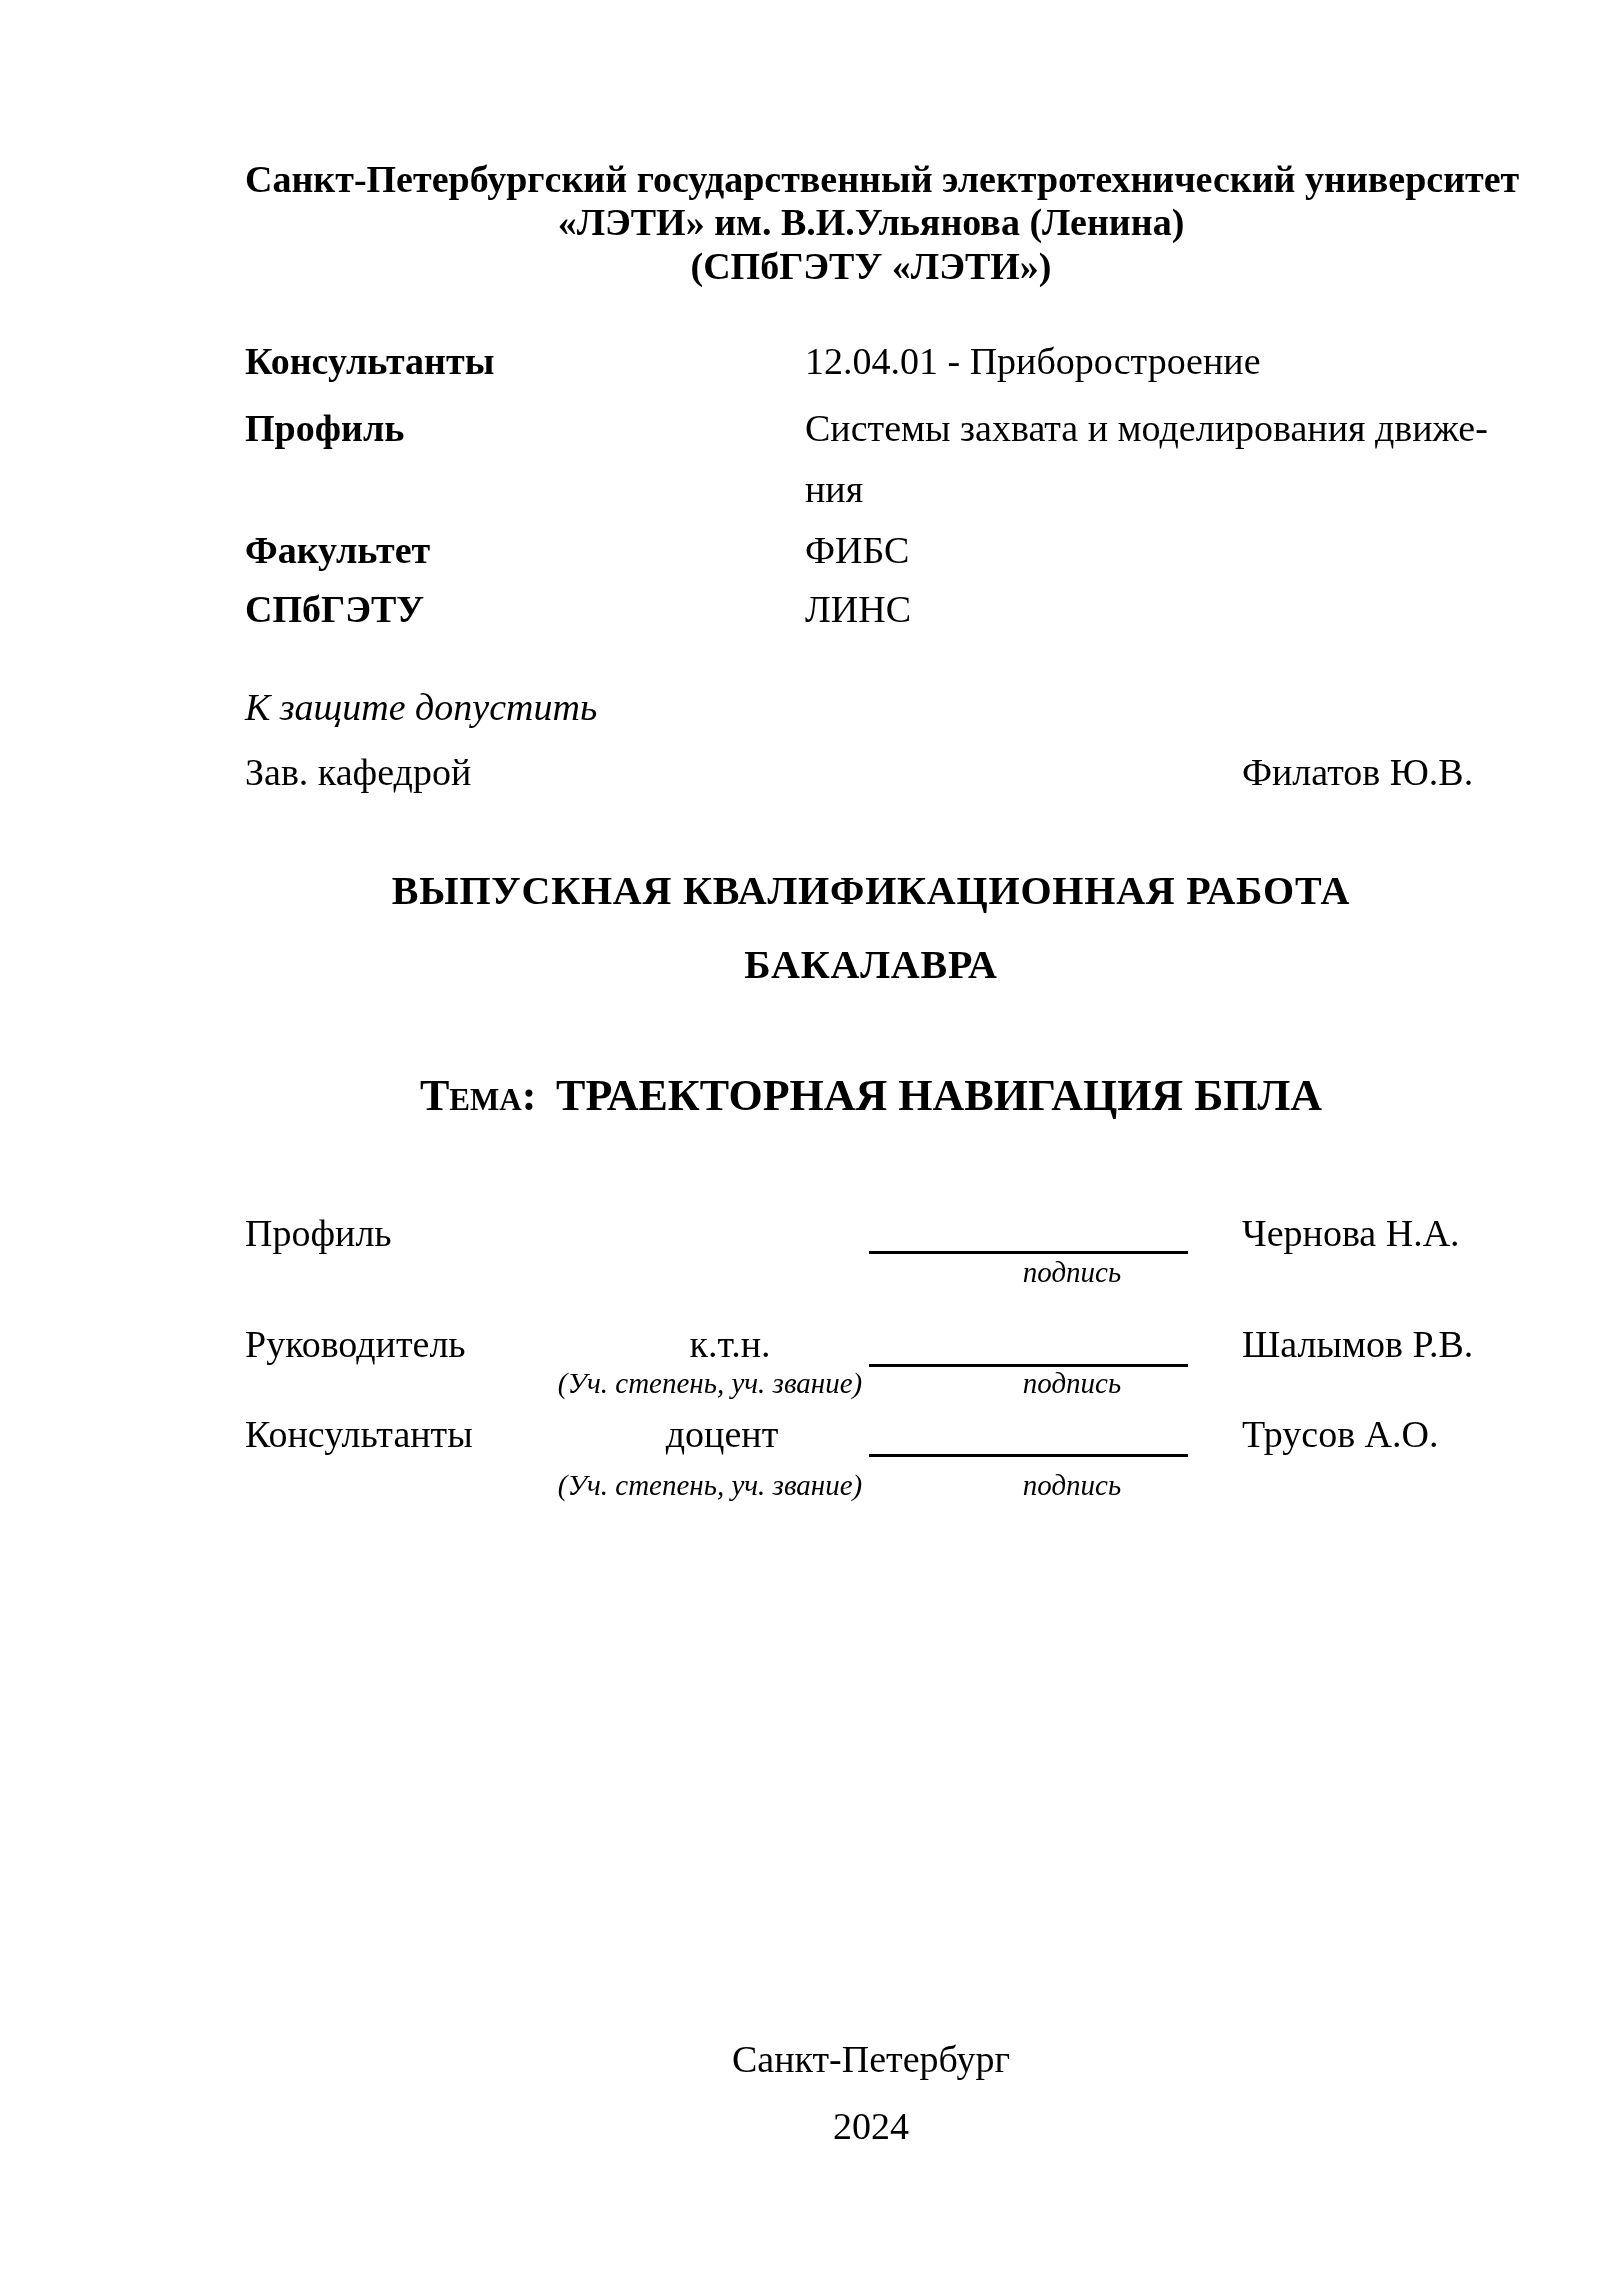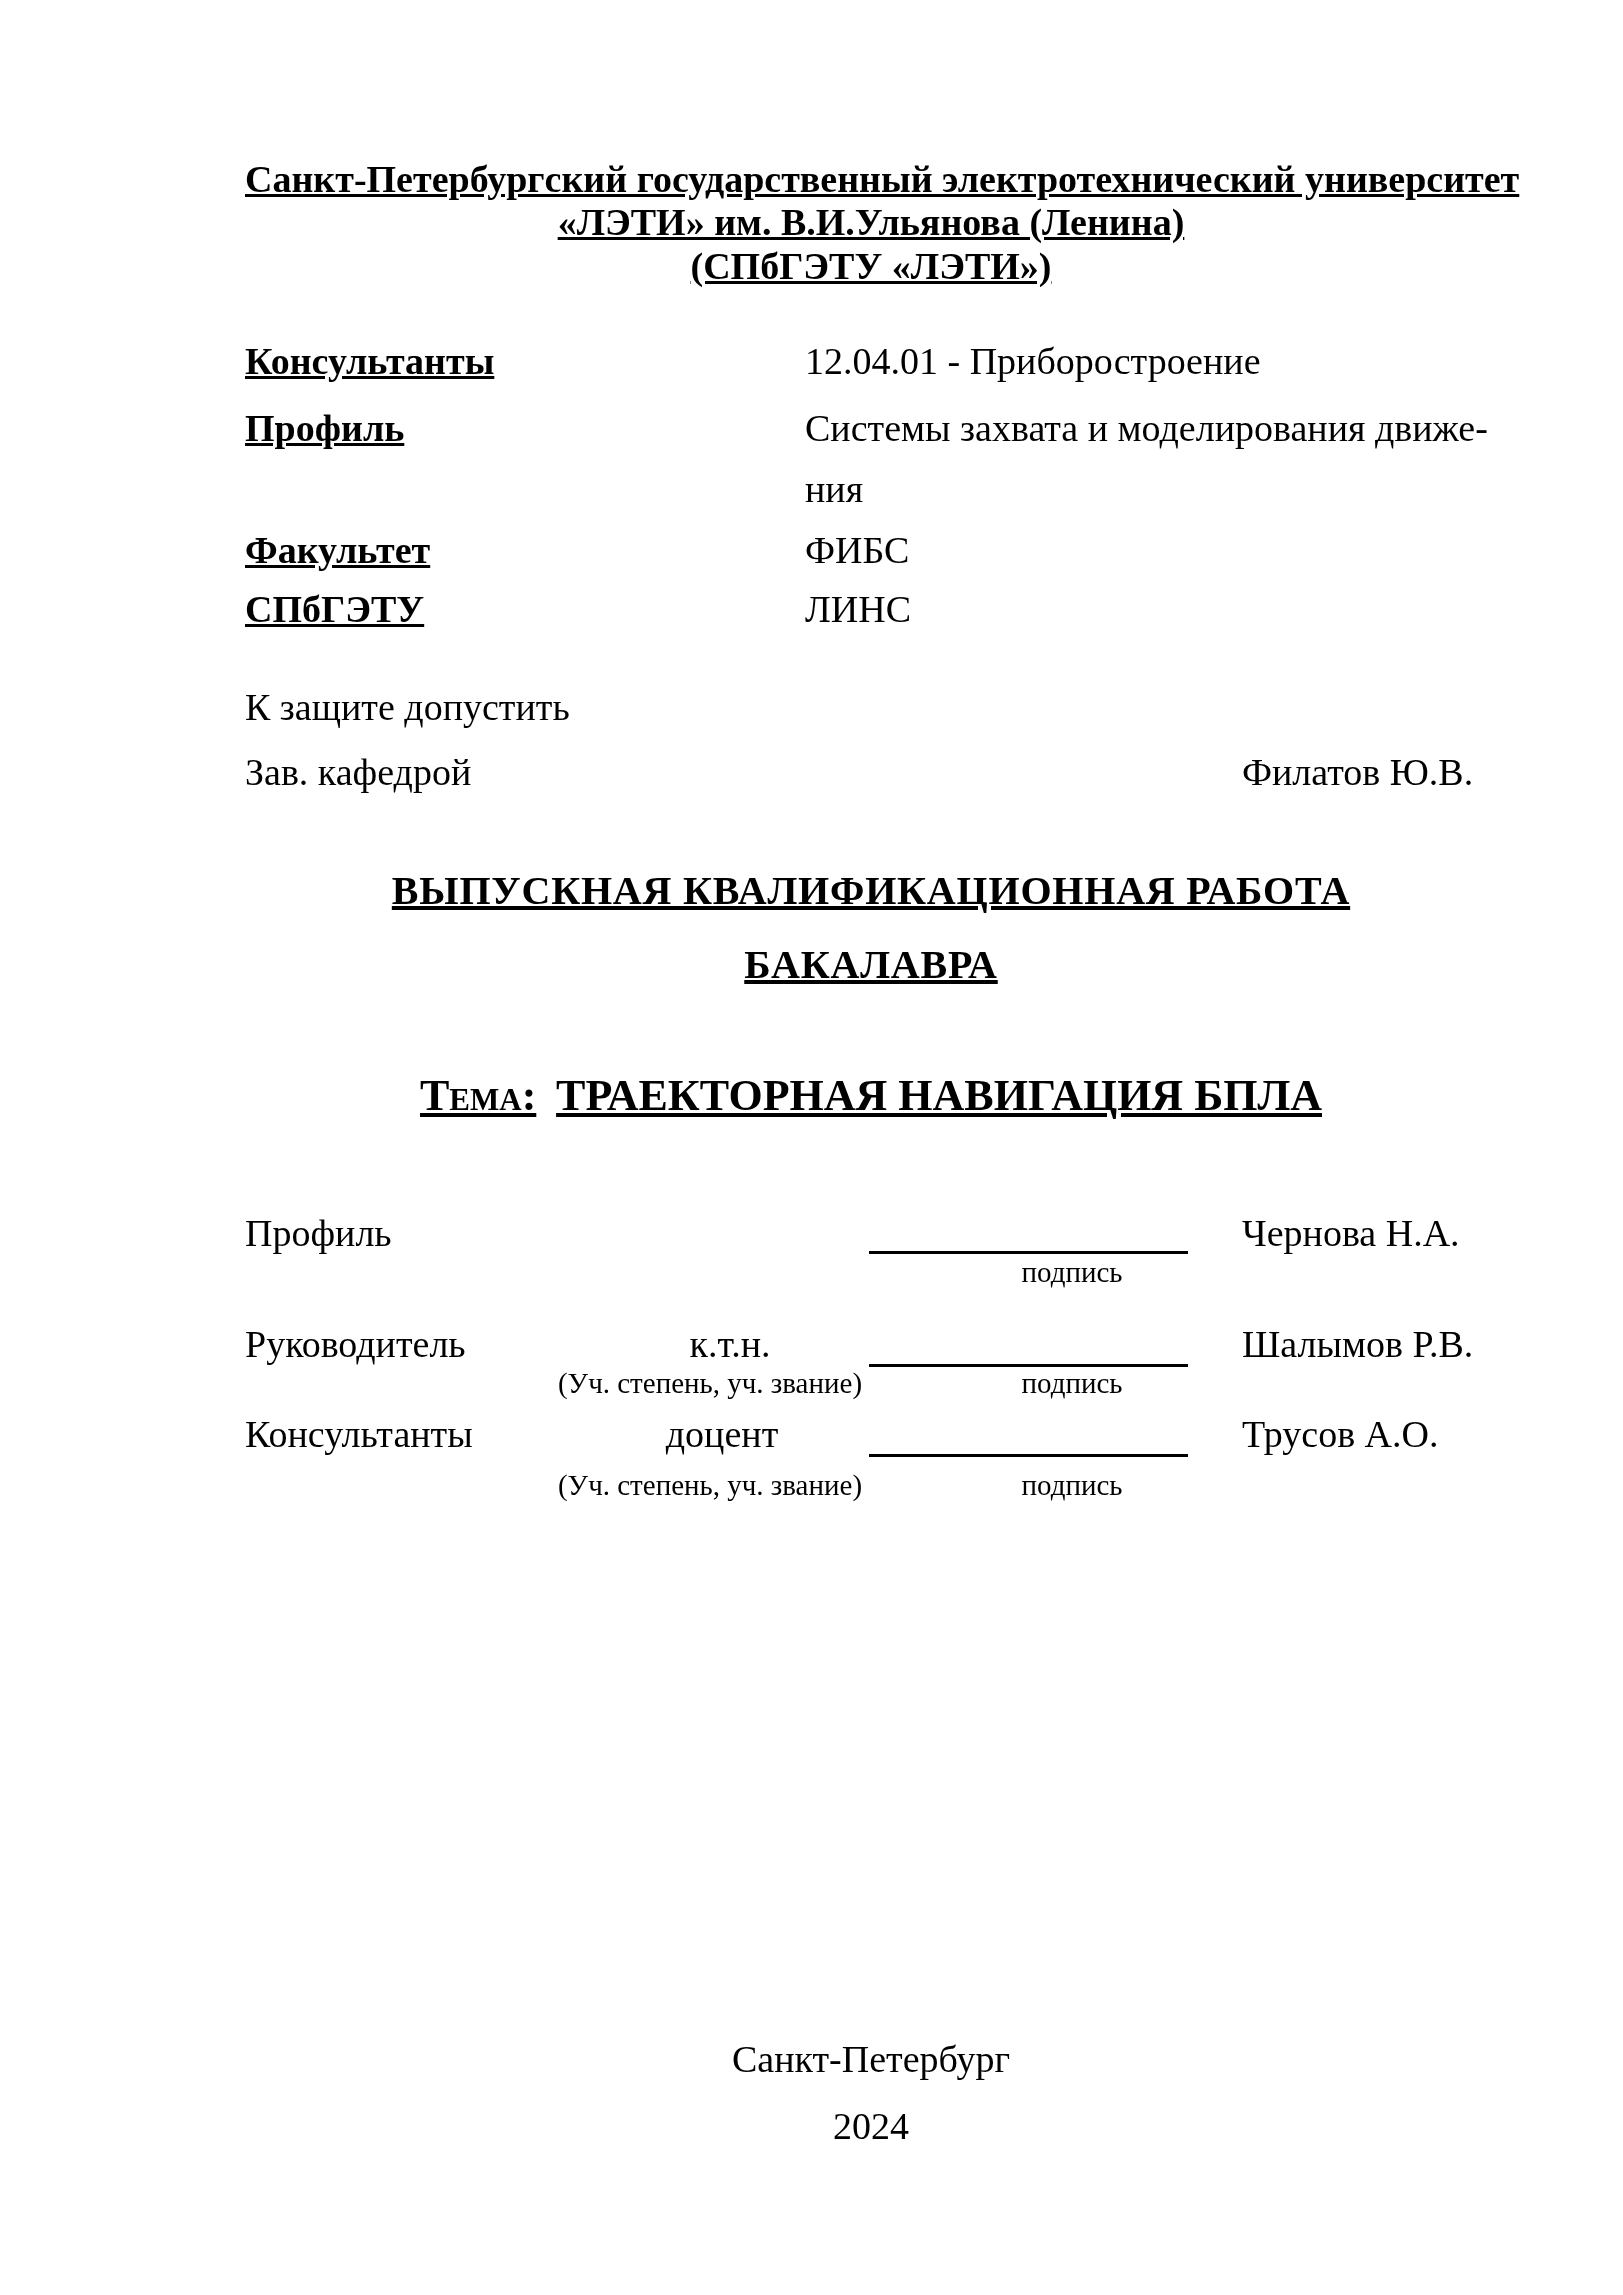--- a/index.html
+++ b/index.html
@@ -1,22 +1,22 @@
 <!DOCTYPE html>
 <html style="font-size:12.6px"><head>
 <meta charset="utf-8">
 <style>
   html,body{margin:0;padding:0;background:#ffffff;}
   body{
     width:1623px;height:2295px;position:relative;overflow:hidden;
     font-family:"Liberation Serif","DejaVu Serif",serif;color:#000;
   }
   .t{position:absolute;line-height:1;white-space:nowrap;font-size:38px;}
-  .b{font-weight:700;text-decoration:underline;}
-  .i{}
+  .b{font-weight:700;}
+  .i{font-style:italic;}
   .center{left:245px;width:1252px;text-align:center;}
   .big{font-size:40px;letter-spacing:0.8px;}
   .mid{font-size:44px;}
   .small{font-size:29px;}
   .cx{transform:translateX(-50%);}
   .smallcaps{font-variant:small-caps;padding-right:0.45em;}
   .sigline{position:absolute;left:869px;width:319px;height:3.1px;background:#000;}
 </style>
 </head>
 <body>

